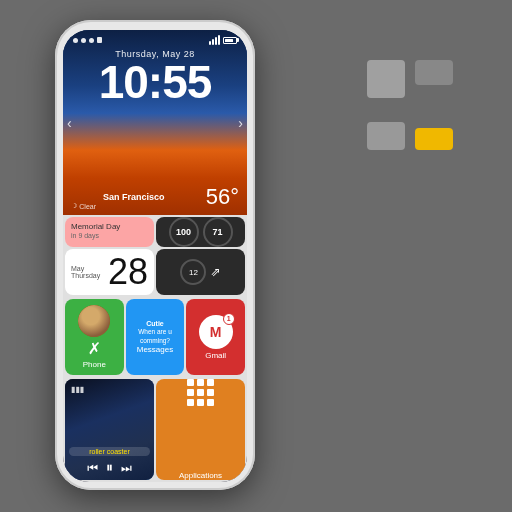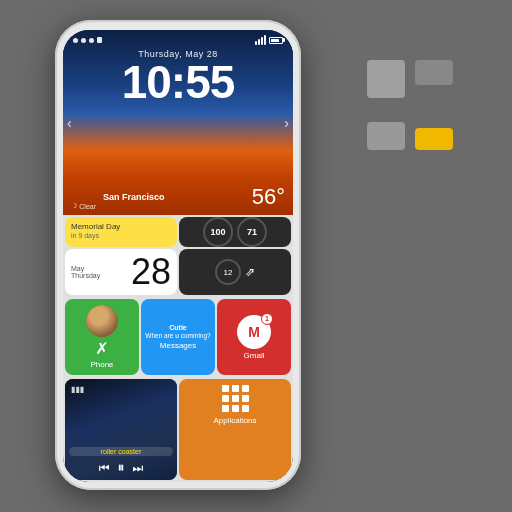--- a/index.html
+++ b/index.html
@@ -36,21 +36,21 @@
     .logo-b1 { background: #a0a0a0; grid-column: 1; grid-row: 1; width: 38px; height: 38px; }
     .logo-b2 { background: #888; grid-column: 2; grid-row: 1; width: 38px; height: 25px; align-self: start; }
     .logo-b3 { background: #999; grid-column: 1; grid-row: 2; width: 38px; height: 28px; align-self: end; }
     .logo-b4 { background: #f0b800; grid-column: 2; grid-row: 2; width: 38px; height: 22px; align-self: end; }
 
     
     .phone {
       position: absolute;
       left: 55px;
       top: 20px;
-      width: 246px;
+      width: 200px;
       height: 470px;
       background: #e8e8e8;
       border-radius: 36px;
       box-shadow: 0 8px 32px rgba(0,0,0,0.5), inset 0 0 0 2px #ccc;
       overflow: hidden;
       display: flex;
       flex-direction: column;
     }
 
     .phone-screen {
@@ -170,21 +170,21 @@
     }
 
     .widget {
       background: white;
       border-radius: 8px;
       padding: 5px 6px;
       overflow: hidden;
     }
 
     .widget-calendar {
-      background: #fde047;
+      background: #fca5a5;
     }
 
     .widget-cal-text { font-size: 8px; color: #333; font-weight: 500; }
     .widget-cal-sub { font-size: 7px; color: #666; margin-top: 1px; }
 
     .widget-date-big {
       display: flex;
       align-items: center;
       justify-content: space-between;
     }
@@ -371,22 +371,22 @@
 
     .ctrl-btn { color: white; font-size: 12px; }
     .ctrl-play { font-size: 14px; }
 
     .apps-tile {
       border-radius: 8px;
       background: #e08020;
       display: flex;
       flex-direction: column;
       align-items: center;
-      justify-content: flex-start;
-      padding: 6px;
+      justify-content: space-between;
+      padding: 0;
     }
 
     .apps-grid-icon {
       display: grid;
       grid-template-columns: 1fr 1fr 1fr;
       gap: 3px;
       margin-bottom: 4px;
     }
 
     .apps-dot {

